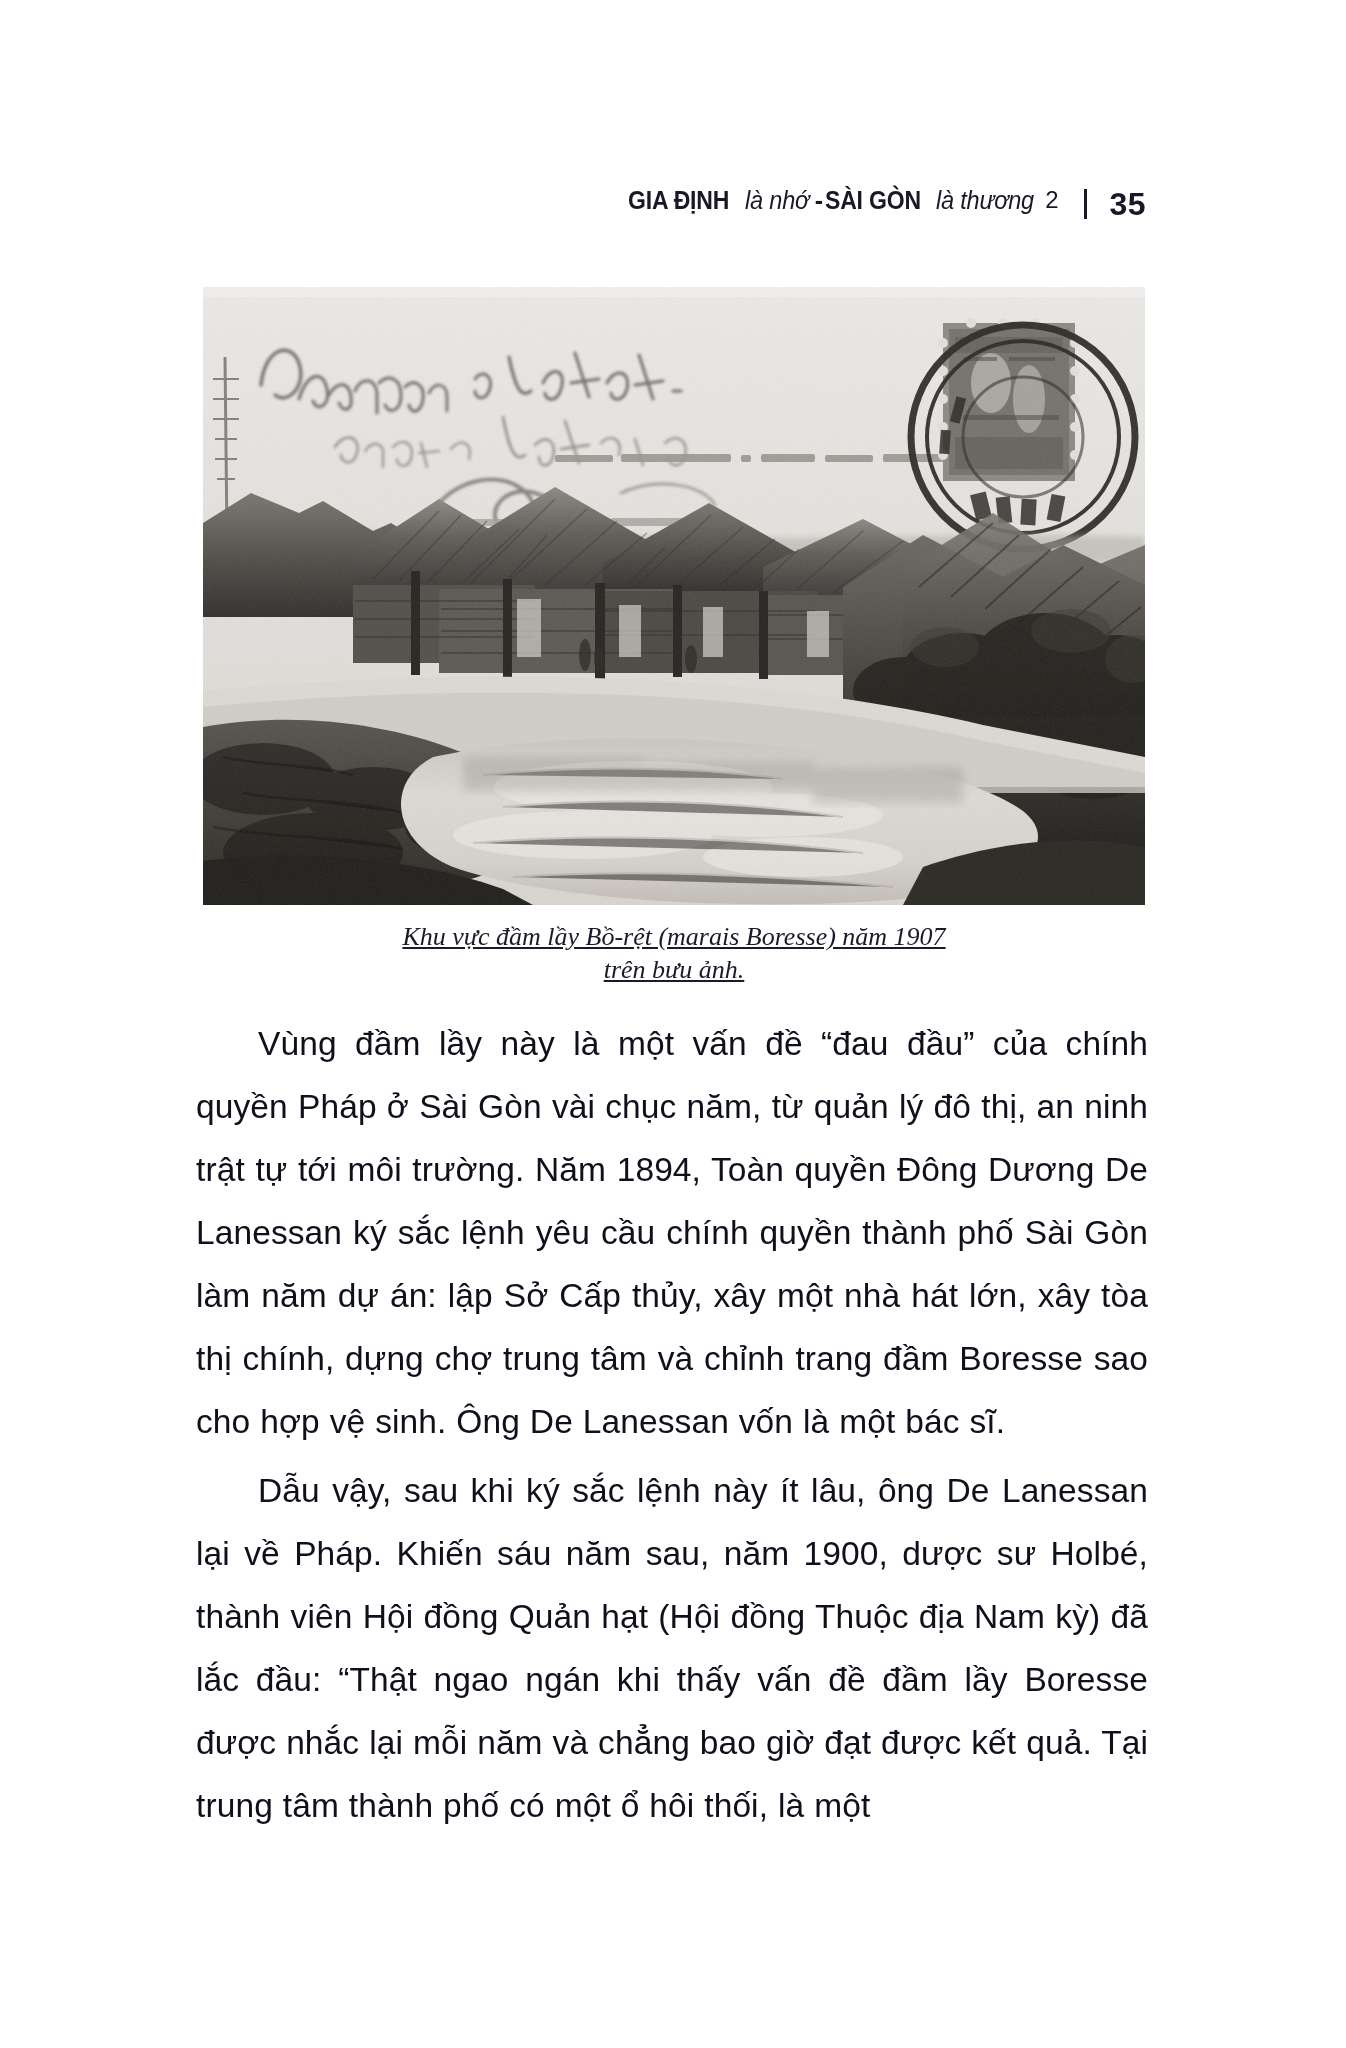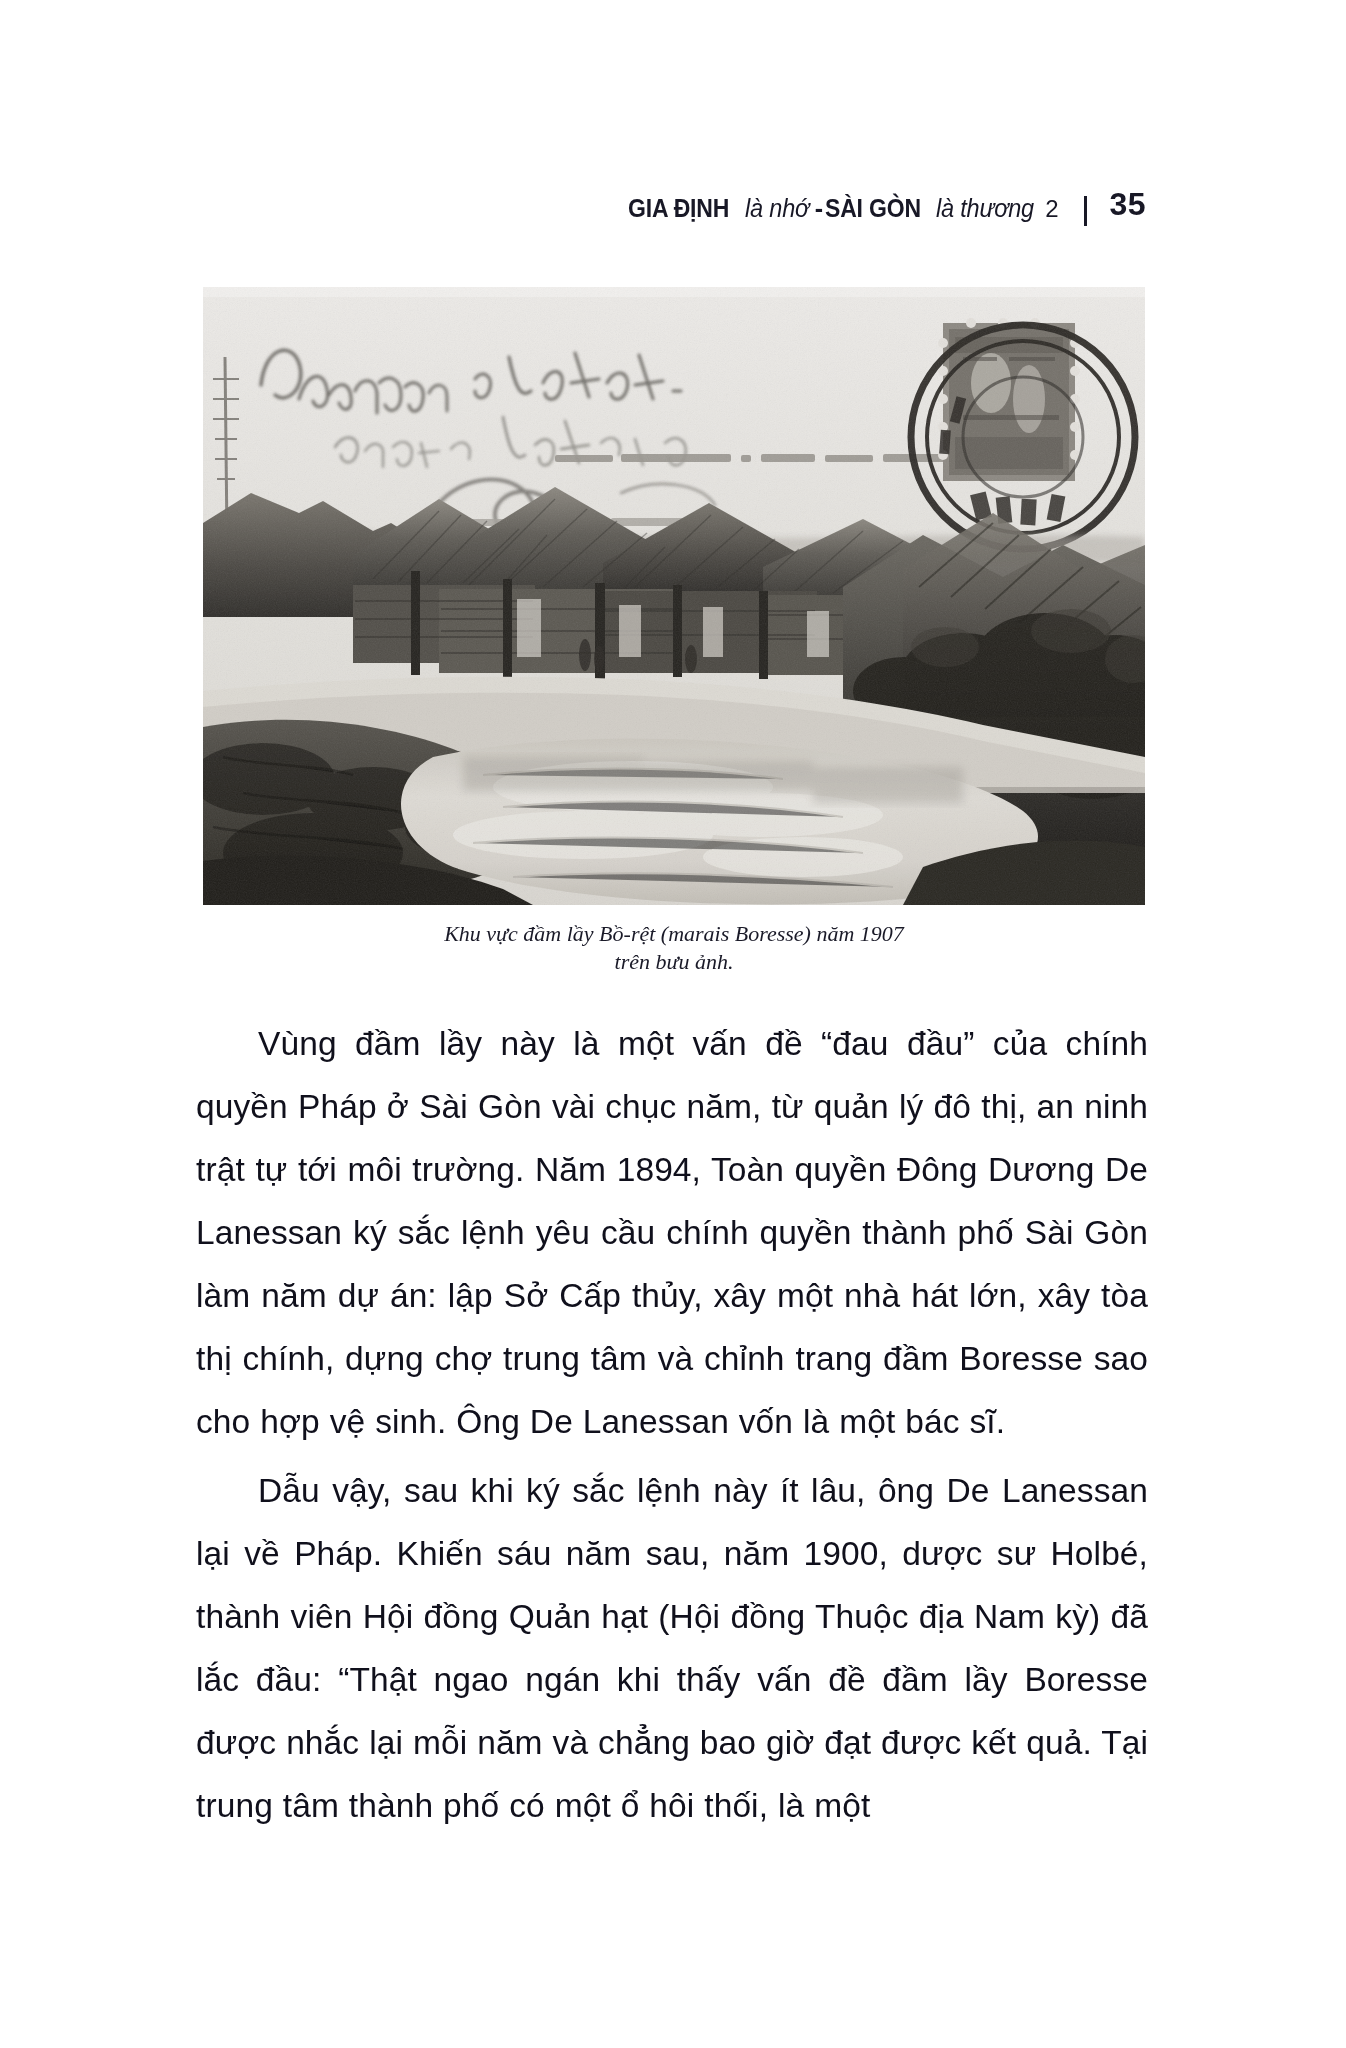--- a/index.html
+++ b/index.html
@@ -23,21 +23,21 @@
     inset: 0;
     background: #ffffff;
   }
 
   
   .running-header {
     position: absolute;
     top: 186px;
     right: 200px;
     display: flex;
-    align-items: flex-end;
+    align-items: flex-start;
     white-space: nowrap;
     font-family: "Liberation Sans", "DejaVu Sans", sans-serif;
     color: #181826;
   }
   .rh-seg {
     font-size: 25px;
     letter-spacing: -0.2px;
   }
   .rh-bold {
     font-weight: 700;
@@ -83,24 +83,25 @@
   .photo-frame svg { display: block; width: 100%; height: 100%; }
 
   
   .caption {
     position: absolute;
     left: 203px;
     top: 920px;
     width: 942px;
     text-align: center;
     font-style: italic;
-    font-size: 22px;
+    font-size: 26px;
     line-height: 1.28;
     color: #1a1a28;
     font-family: "Liberation Serif", "DejaVu Serif", serif;
+    text-decoration: underline;
   }
   .caption-line { display: block; }
 
   
   .body-col {
     position: absolute;
     left: 196px;
     top: 1012px;
     width: 952px;
   }

